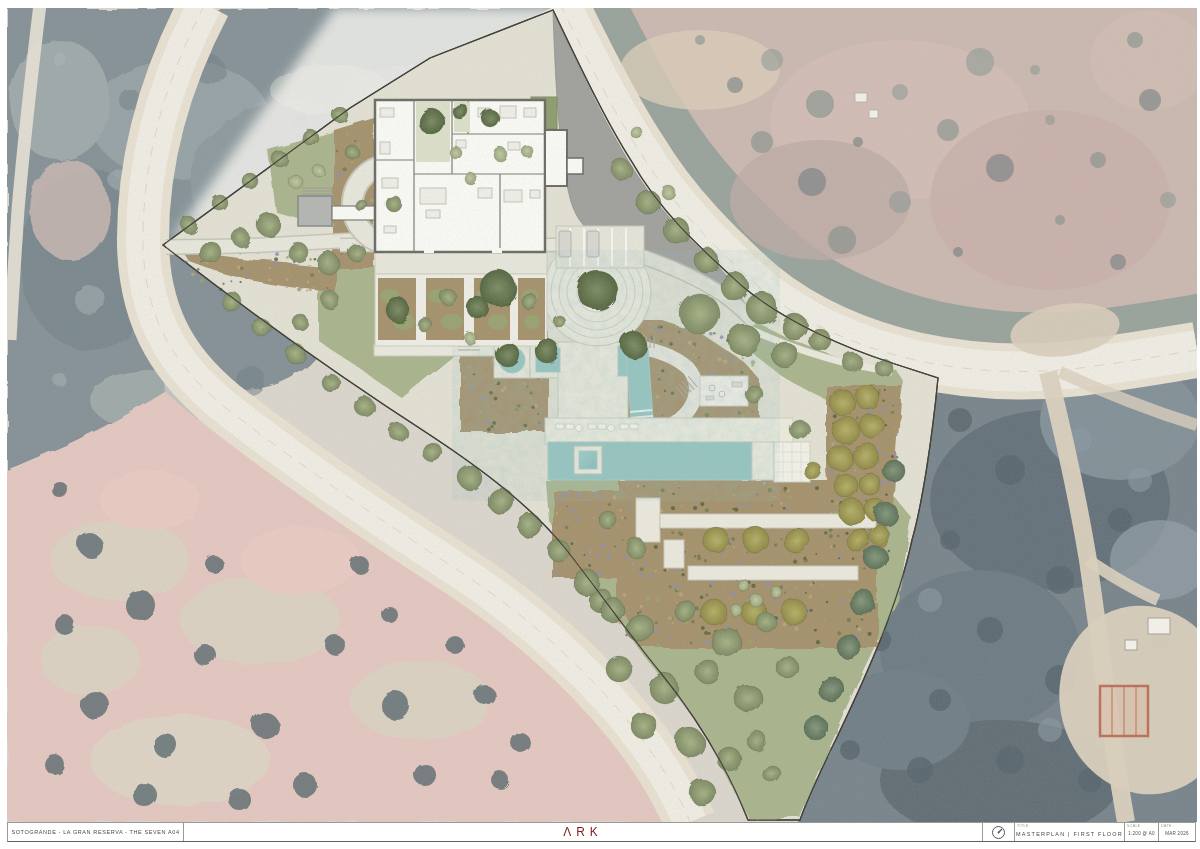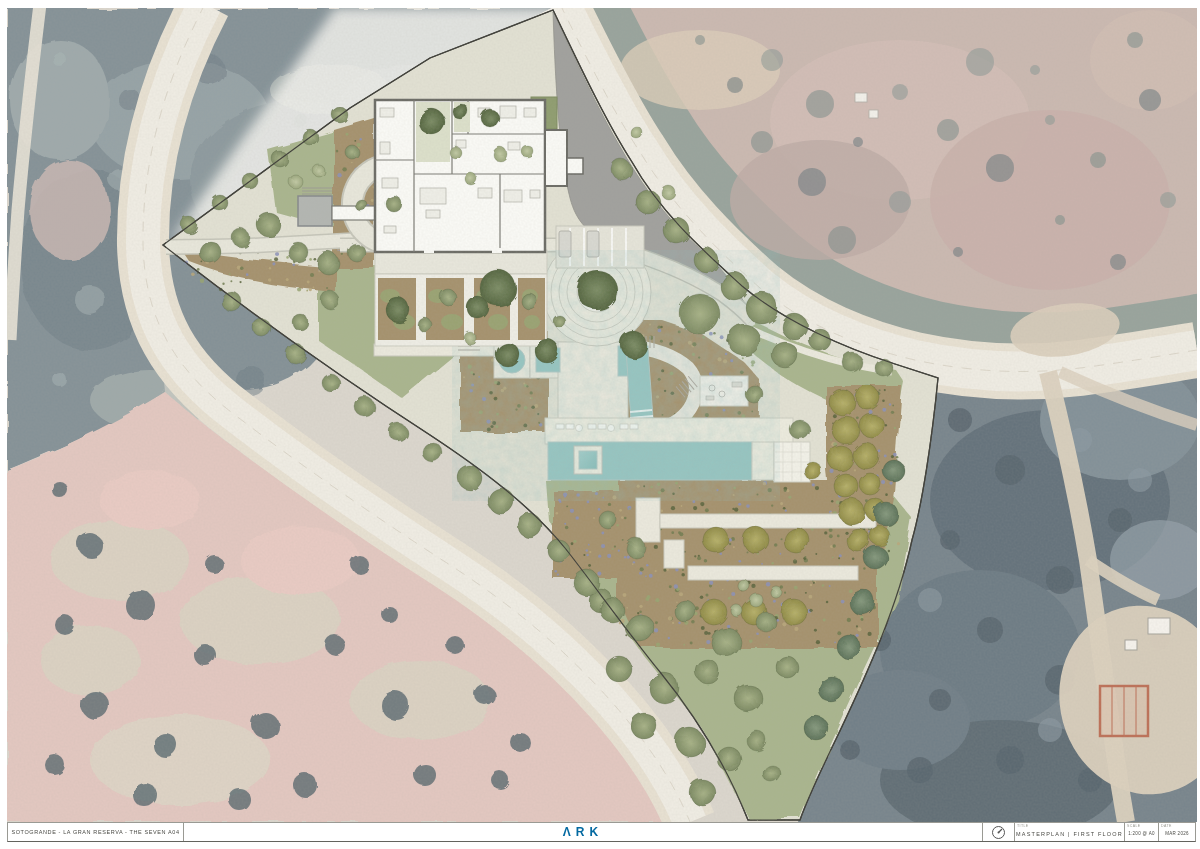--- a/index.html
+++ b/index.html
@@ -10,21 +10,21 @@
   .bed{fill:var(--c-bed,#a5916c);}
   .pave{fill:var(--c-pave,#eceade);stroke:#c9c9bd;stroke-width:1;}
   .water{fill:var(--c-water,#96c6c2);stroke:#b2c8c4;stroke-width:1;}
   .gplot{fill:var(--c-gplot,#9e9e9c);}
   .titlebar{position:absolute;left:7px;right:4px;bottom:7px;height:20px;background:#fff;
             border-top:1px solid #9a9a94;border-bottom:1px solid #63635e;border-left:1px solid #9a9a94;
             border-right:1px solid #9a9a94;display:flex;align-items:stretch;box-sizing:border-box;z-index:5;}
   .tb-cell{border-right:1px solid #9a9a94;display:flex;align-items:center;justify-content:center;
            position:relative;color:#4a4a45;text-transform:uppercase;box-sizing:border-box;}
   .tb-project{width:176px;font-size:5.5px;letter-spacing:.6px;}
-  .tb-logo{flex:1;font-size:12px;letter-spacing:5px;color:#0369a1;font-weight:700;text-align:center;}
+  .tb-logo{flex:1;font-size:12px;letter-spacing:5px;color:#7f1d1d;font-weight:400;text-align:center;}
   .tb-compass{width:32px;}
   .tb-drawing{width:110px;font-size:5.5px;letter-spacing:1.2px;padding-top:3px;}
   .tb-scale{width:34px;font-size:4.5px;letter-spacing:.3px;padding-top:3px;}
   .tb-date{width:36px;font-size:4.5px;letter-spacing:.3px;border-right:none;padding-top:3px;}
   .tb-mini{position:absolute;top:1px;left:2px;font-size:3.5px;color:#96968f;letter-spacing:.4px;}
 </style>
 </head>
 <body>
 
 <div class="sheet">

